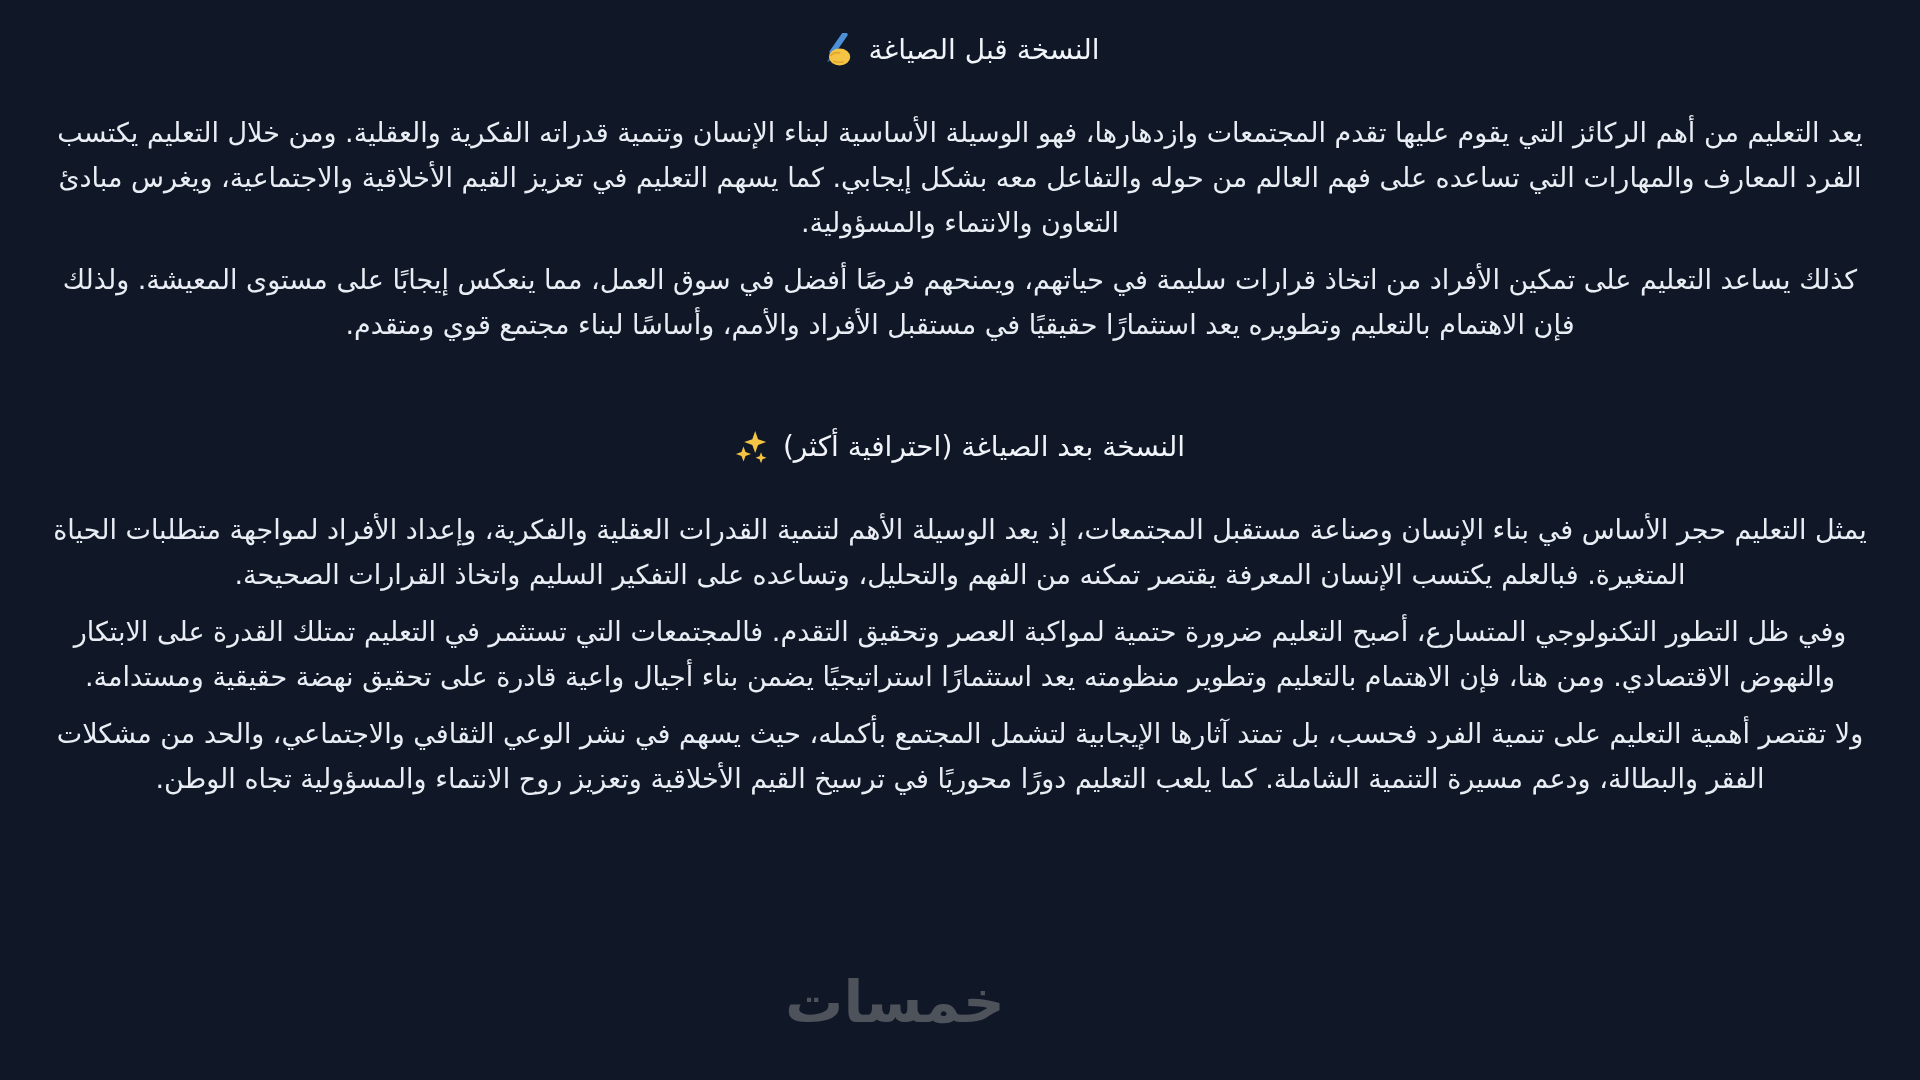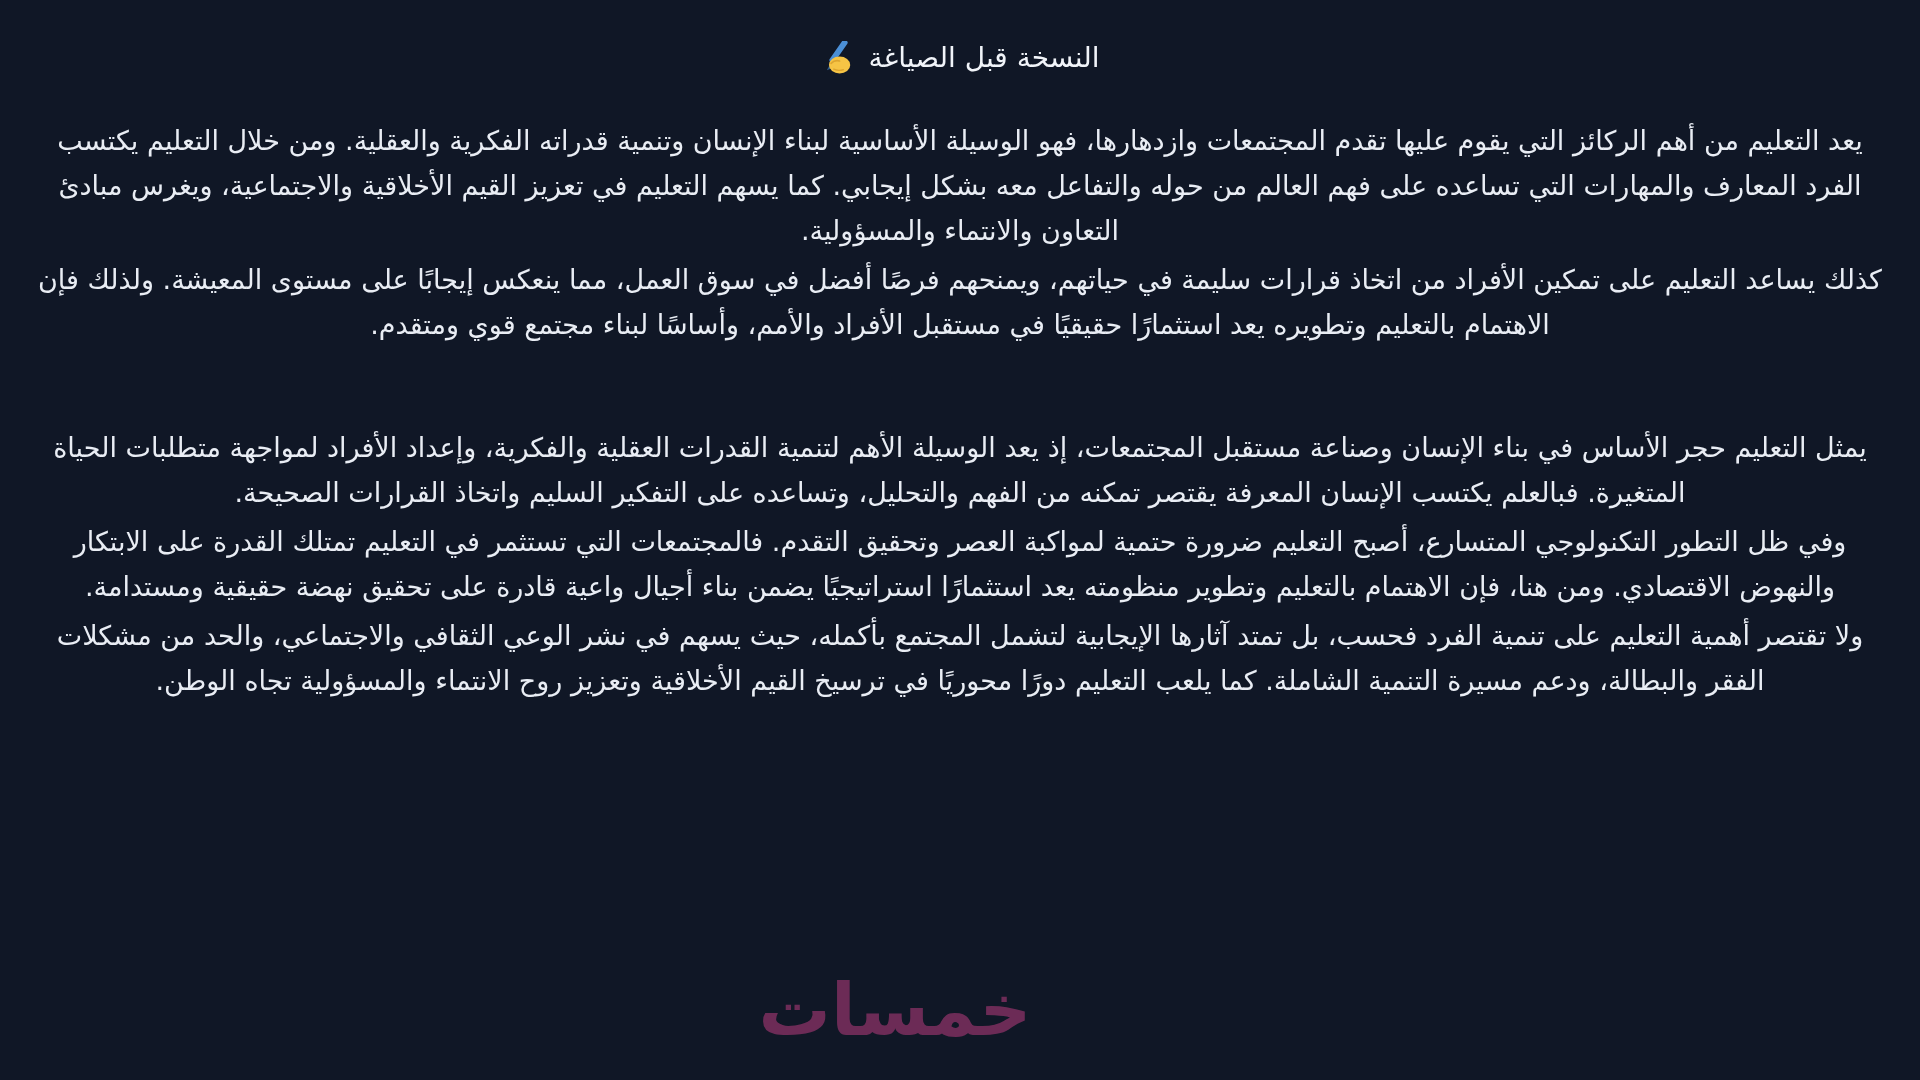--- a/index.html
+++ b/index.html
@@ -14,49 +14,49 @@
     position: relative;
   }
   .content {
     position: relative;
     z-index: 1;
     padding: 20px 28px 0;
     direction: rtl;
     text-align: center;
   }
   .section-title {
-    margin: 16px;
+    margin: 8px;
     font-size: 28px;
     font-weight: 400;
     line-height: 44px;
     display: flex;
     justify-content: center;
     align-items: center;
     gap: 14px;
     color: #f1f4f9;
   }
   .title-icon { display: inline-flex; align-items: center; }
   .paragraphs {
     margin-top: 38px;
     font-size: 27px;
     line-height: 45px;
     color: #e9edf4;
   }
-  .paragraphs p { margin: 4px; }
+  .paragraphs p { margin: 12px; }
   .section-after { margin-top: 78px; }
   .watermark {
     position: absolute;
     z-index: 0;
     left: 700px;
     top: 968px;
     width: 390px;
     text-align: center;
-    font-size: 72px;
+    font-size: 58px;
     font-weight: bold;
-    color: #ec4899;
+    color: #a3a3a3;
     opacity: 0.42;
     letter-spacing: 3px;
     direction: rtl;
     user-select: none;
   }
 </style>
 </head>
 <body>
 
 <div class="watermark">خمسات</div>
@@ -76,20 +76,30 @@
         </svg>
       </span>
     </h1>
     <div class="paragraphs">
       <p>يعد التعليم من أهم الركائز التي يقوم عليها تقدم المجتمعات وازدهارها، فهو الوسيلة الأساسية لبناء الإنسان وتنمية قدراته الفكرية والعقلية. ومن خلال التعليم يكتسب الفرد المعارف والمهارات التي تساعده على فهم العالم من حوله والتفاعل معه بشكل إيجابي. كما يسهم التعليم في تعزيز القيم الأخلاقية والاجتماعية، ويغرس مبادئ التعاون والانتماء والمسؤولية.</p>
       <p>كذلك يساعد التعليم على تمكين الأفراد من اتخاذ قرارات سليمة في حياتهم، ويمنحهم فرصًا أفضل في سوق العمل، مما ينعكس إيجابًا على مستوى المعيشة. ولذلك فإن الاهتمام بالتعليم وتطويره يعد استثمارًا حقيقيًا في مستقبل الأفراد والأمم، وأساسًا لبناء مجتمع قوي ومتقدم.</p>
     </div>
   </section>
 
   <section class="section-after">
+    <h1 class="section-title">
+      <span>النسخة بعد الصياغة (احترافية أكثر)</span>
+      <span class="title-icon">
+        <svg viewBox="0 0 32 32" width="34" height="34" aria-hidden="true">
+          <path d="M19 1 l2.7 7.6 L29.3 11.3 l-7.6 2.7 L19 21.6 l-2.7 -7.6 L8.7 11.3 l7.6 -2.7 Z" fill="#f6c445"></path>
+          <path d="M8 15.5 l1.9 5.2 5.2 1.9 -5.2 1.9 L8 29.7 l-1.9 -5.2 -5.2 -1.9 5.2 -1.9 Z" fill="#f6c445"></path>
+          <path d="M24.5 21 l1.4 3.8 3.8 1.4 -3.8 1.4 -1.4 3.8 -1.4 -3.8 -3.8 -1.4 3.8 -1.4 Z" fill="#f6c445"></path>
+        </svg>
+      </span>
+    </h1>
     <div class="paragraphs">
       <p>يمثل التعليم حجر الأساس في بناء الإنسان وصناعة مستقبل المجتمعات، إذ يعد الوسيلة الأهم لتنمية القدرات العقلية والفكرية، وإعداد الأفراد لمواجهة متطلبات الحياة المتغيرة. فبالعلم يكتسب الإنسان المعرفة يقتصر تمكنه من الفهم والتحليل، وتساعده على التفكير السليم واتخاذ القرارات الصحيحة.</p>
       <p>وفي ظل التطور التكنولوجي المتسارع، أصبح التعليم ضرورة حتمية لمواكبة العصر وتحقيق التقدم. فالمجتمعات التي تستثمر في التعليم تمتلك القدرة على الابتكار والنهوض الاقتصادي. ومن هنا، فإن الاهتمام بالتعليم وتطوير منظومته يعد استثمارًا استراتيجيًا يضمن بناء أجيال واعية قادرة على تحقيق نهضة حقيقية ومستدامة.</p>
       <p>ولا تقتصر أهمية التعليم على تنمية الفرد فحسب، بل تمتد آثارها الإيجابية لتشمل المجتمع بأكمله، حيث يسهم في نشر الوعي الثقافي والاجتماعي، والحد من مشكلات الفقر والبطالة، ودعم مسيرة التنمية الشاملة. كما يلعب التعليم دورًا محوريًا في ترسيخ القيم الأخلاقية وتعزيز روح الانتماء والمسؤولية تجاه الوطن.</p>
     </div>
   </section>
 
 </main>
 
 </body></html>

